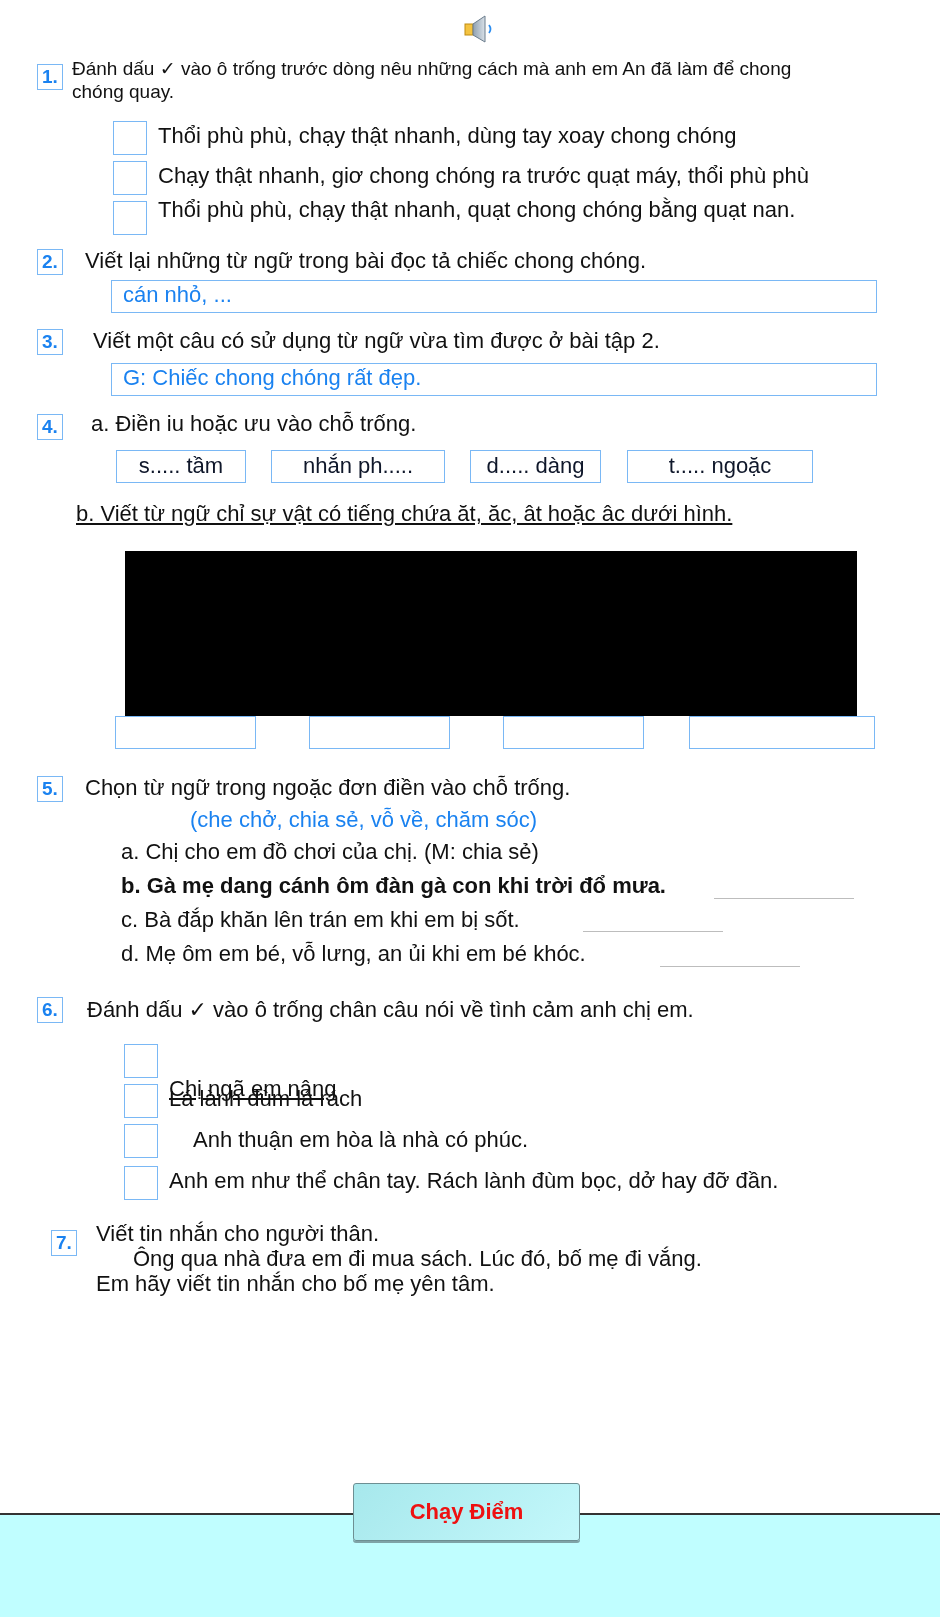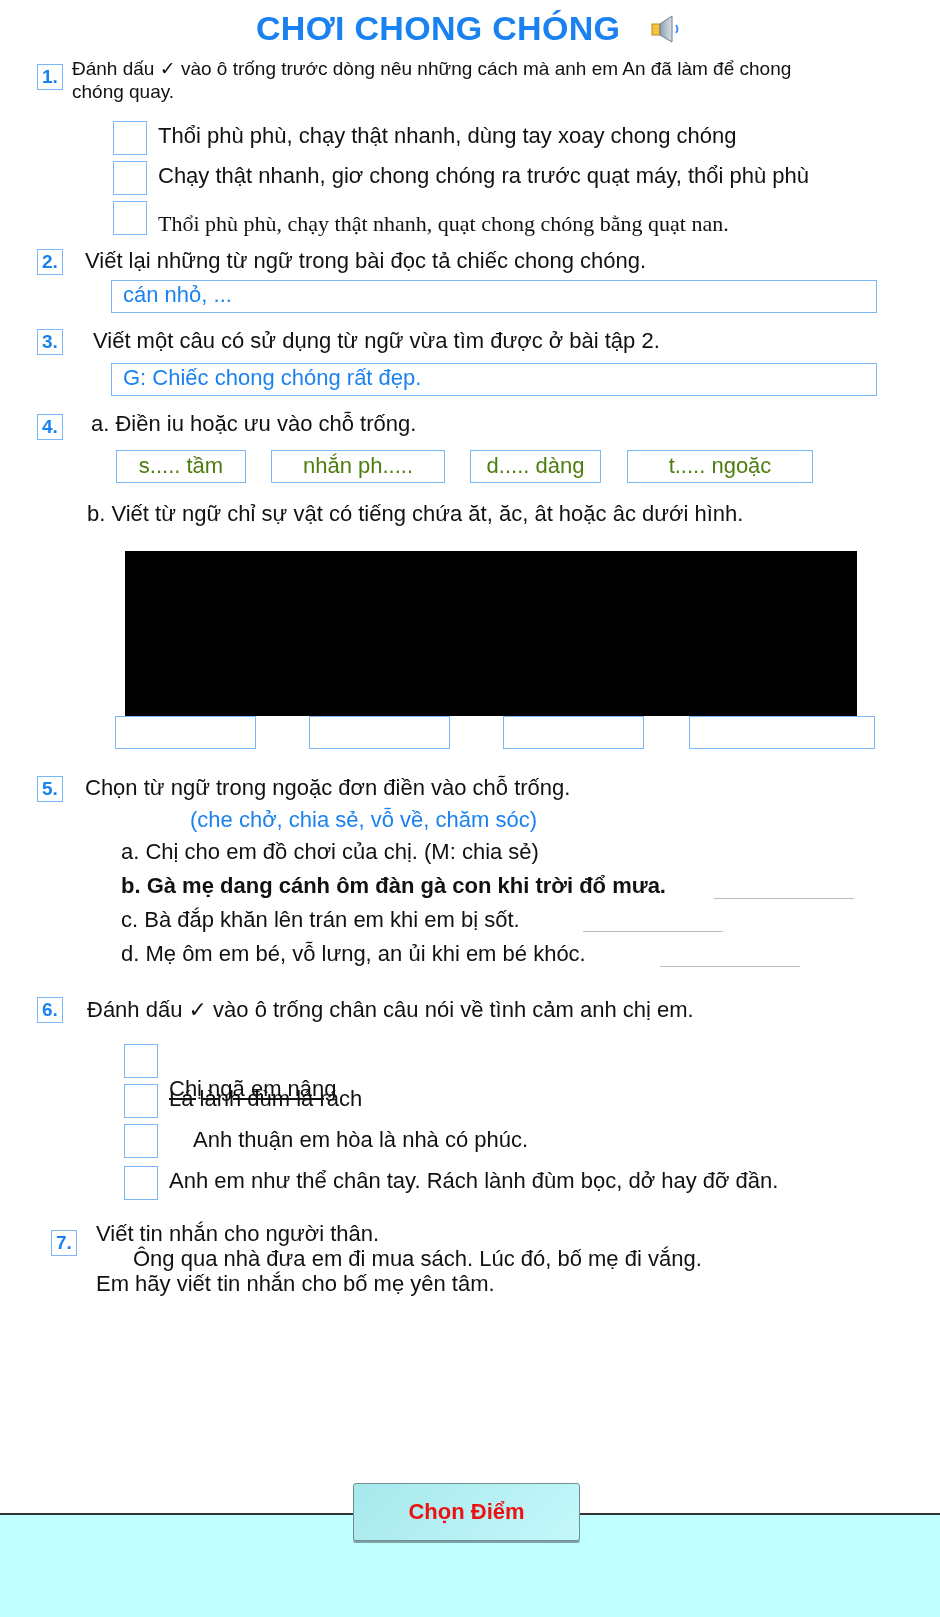--- a/index.html
+++ b/index.html
@@ -26,21 +26,21 @@
   .cb {
     position: absolute; width: 34px; height: 34px;
     border: 1.5px solid #7ab8f5; background: #fff; box-sizing: border-box; cursor: pointer;
   }
   .field {
     position: absolute; border: 1.5px solid #7ab8f5; background: #fff; box-sizing: border-box;
     color: #1a82f0; font-size: 22px; line-height: 28px; padding: 0 11px;
   }
   .wordbox {
     position: absolute; border: 1.5px solid #7ab8f5; background: #fff; box-sizing: border-box;
-    color: #4d7c0f; font-size: 22px; line-height: 30px; text-align: center; height: 33px;
+    color: #0f172a; font-size: 22px; line-height: 30px; text-align: center; height: 33px;
   }
   .blank {
     position: absolute; height: 0; border-bottom: 1.5px solid #bdbdbd; cursor: text;
   }
   .blue { color: #1a82f0; }
   .image-area { left: 125px; top: 551px; width: 732px; height: 165px; background: #000; }
   .score-panel {
     left: 0; top: 1513px; width: 940px; height: 104px; background: #c0feff;
     border-top: 2px solid #333; box-sizing: border-box;
   }
@@ -49,21 +49,20 @@
     background: linear-gradient(135deg, #a7e8ec 0%, #c4f8fb 100%);
     border: 1.5px solid #6d8f93; border-radius: 3px; box-shadow: 0 2px 0 #7ea3a7;
     color: #ee1111; font-weight: bold; font-size: 22px; line-height: 56px; text-align: center;
     box-sizing: border-box; cursor: pointer;
   }
 </style>
 </head>
 <body>
 
 <div class="abs title">
-  <span class="txt">CHƠI CHONG CHÓNG</span>
   <span class="speaker">
     <svg width="34" height="30" viewBox="0 0 34 30">
       <defs>
         <linearGradient id="cone" x1="0" x2="1" y1="0" y2="0">
           <stop offset="0" stop-color="#8fa0b0"></stop>
             <stop offset="1" stop-color="#d9e1e8"></stop>
         </linearGradient>
       </defs>
       <rect x="2" y="10" width="8" height="11" fill="#f4c340" stroke="#c08b10" stroke-width="1"></rect>
       <polygon points="10,10 22,2 22,28 10,21" fill="url(#cone)" stroke="#6b7c8c" stroke-width="1"></polygon>
@@ -74,37 +73,37 @@
 
 <div class="num" style="left:37px; top:64px;">1.</div>
 <div class="abs txt18" style="left:72px; top:57px;">Đánh dấu ✓ vào ô trống trước dòng nêu những cách mà anh em An đã làm để chong</div>
 <div class="abs txt18" style="left:72px; top:80px;">chóng quay.</div>
 
 <div class="cb" style="left:113px; top:121px;"></div>
 <div class="abs txt21" style="left:158px; top:122px;">Thổi phù phù, chạy thật nhanh, dùng tay xoay chong chóng</div>
 <div class="cb" style="left:113px; top:161px;"></div>
 <div class="abs txt21" style="left:158px; top:162px;">Chạy thật nhanh, giơ chong chóng ra trước quạt máy, thổi phù phù</div>
 <div class="cb" style="left:113px; top:201px;"></div>
-<div class="abs txt21" style="left:158px; top:210px;font-family:Liberation Serif, serif;">Thổi phù phù, chạy thật nhanh, quạt chong chóng bằng quạt nan.</div>
+<div class="abs txt21" style="left:158px; top:196px;">Thổi phù phù, chạy thật nhanh, quạt chong chóng bằng quạt nan.</div>
 
 <div class="num" style="left:37px; top:249px;">2.</div>
 <div class="abs txt21" style="left:85px; top:247px;">Viết lại những từ ngữ trong bài đọc tả chiếc chong chóng.</div>
 <div class="field" style="left:111px; top:280px; width:766px; height:33px;">cán nhỏ, ...</div>
 
 <div class="num" style="left:37px; top:329px;">3.</div>
 <div class="abs txt21" style="left:93px; top:327px;">Viết một câu có sử dụng từ ngữ vừa tìm được ở bài tập 2.</div>
 <div class="field" style="left:111px; top:363px; width:766px; height:33px;">G: Chiếc chong chóng rất đẹp.</div>
 
 <div class="num" style="left:37px; top:414px;">4.</div>
 <div class="abs txt21" style="left:91px; top:410px;">a. Điền iu hoặc ưu vào chỗ trống.</div>
 <div class="wordbox" style="left:116px; top:450px; width:130px;">s..... tầm</div>
 <div class="wordbox" style="left:271px; top:450px; width:174px;">nhắn ph.....</div>
 <div class="wordbox" style="left:470px; top:450px; width:131px;">d..... dàng</div>
 <div class="wordbox" style="left:627px; top:450px; width:186px;">t..... ngoặc</div>
-<div class="abs txt21" style="left:87px; top:500px;">b. Viết từ ngữ chỉ sự vật có tiếng chứa ăt, ăc, ât hoặc âc dưới hình.</div>
+<div class="abs txt21" style="left:76px; top:500px;text-decoration:underline;">b. Viết từ ngữ chỉ sự vật có tiếng chứa ăt, ăc, ât hoặc âc dưới hình.</div>
 <div class="abs image-area"></div>
 <div class="field" style="left:115px; top:716px; width:141px; height:33px;"></div>
 <div class="field" style="left:309px; top:716px; width:141px; height:33px;"></div>
 <div class="field" style="left:503px; top:716px; width:141px; height:33px;"></div>
 <div class="field" style="left:689px; top:716px; width:186px; height:33px;"></div>
 
 <div class="num" style="left:37px; top:776px;">5.</div>
 <div class="abs txt21" style="left:85px; top:774px;">Chọn từ ngữ trong ngoặc đơn điền vào chỗ trống.</div>
 <div class="abs txt21 blue" style="left:190px; top:806px;">(che chở, chia sẻ, vỗ về, chăm sóc)</div>
 <div class="abs txt21" style="left:121px; top:838px;">a. Chị cho em đồ chơi của chị. (M: chia sẻ)</div>
@@ -125,13 +124,13 @@
 <div class="abs txt21" style="left:169px; top:1126px;margin-left:24px;">Anh thuận em hòa là nhà có phúc.</div>
 <div class="cb" style="left:124px; top:1166px;"></div>
 <div class="abs txt21" style="left:169px; top:1167px;">Anh em như thể chân tay. Rách lành đùm bọc, dở hay đỡ đần.</div>
 
 <div class="num" style="left:51px; top:1230px;">7.</div>
 <div class="abs txt21" style="left:96px; top:1220px;">Viết tin nhắn cho người thân.</div>
 <div class="abs txt21" style="left:133px; top:1245px;">Ông qua nhà đưa em đi mua sách. Lúc đó, bố mẹ đi vắng.</div>
 <div class="abs txt21" style="left:96px; top:1270px;">Em hãy viết tin nhắn cho bố mẹ yên tâm.</div>
 
 <div class="abs score-panel"></div>
-<div class="abs score-btn">Chọn Điểm</div>
+<div class="abs score-btn">Chạy Điểm</div>
 
 </body></html>

